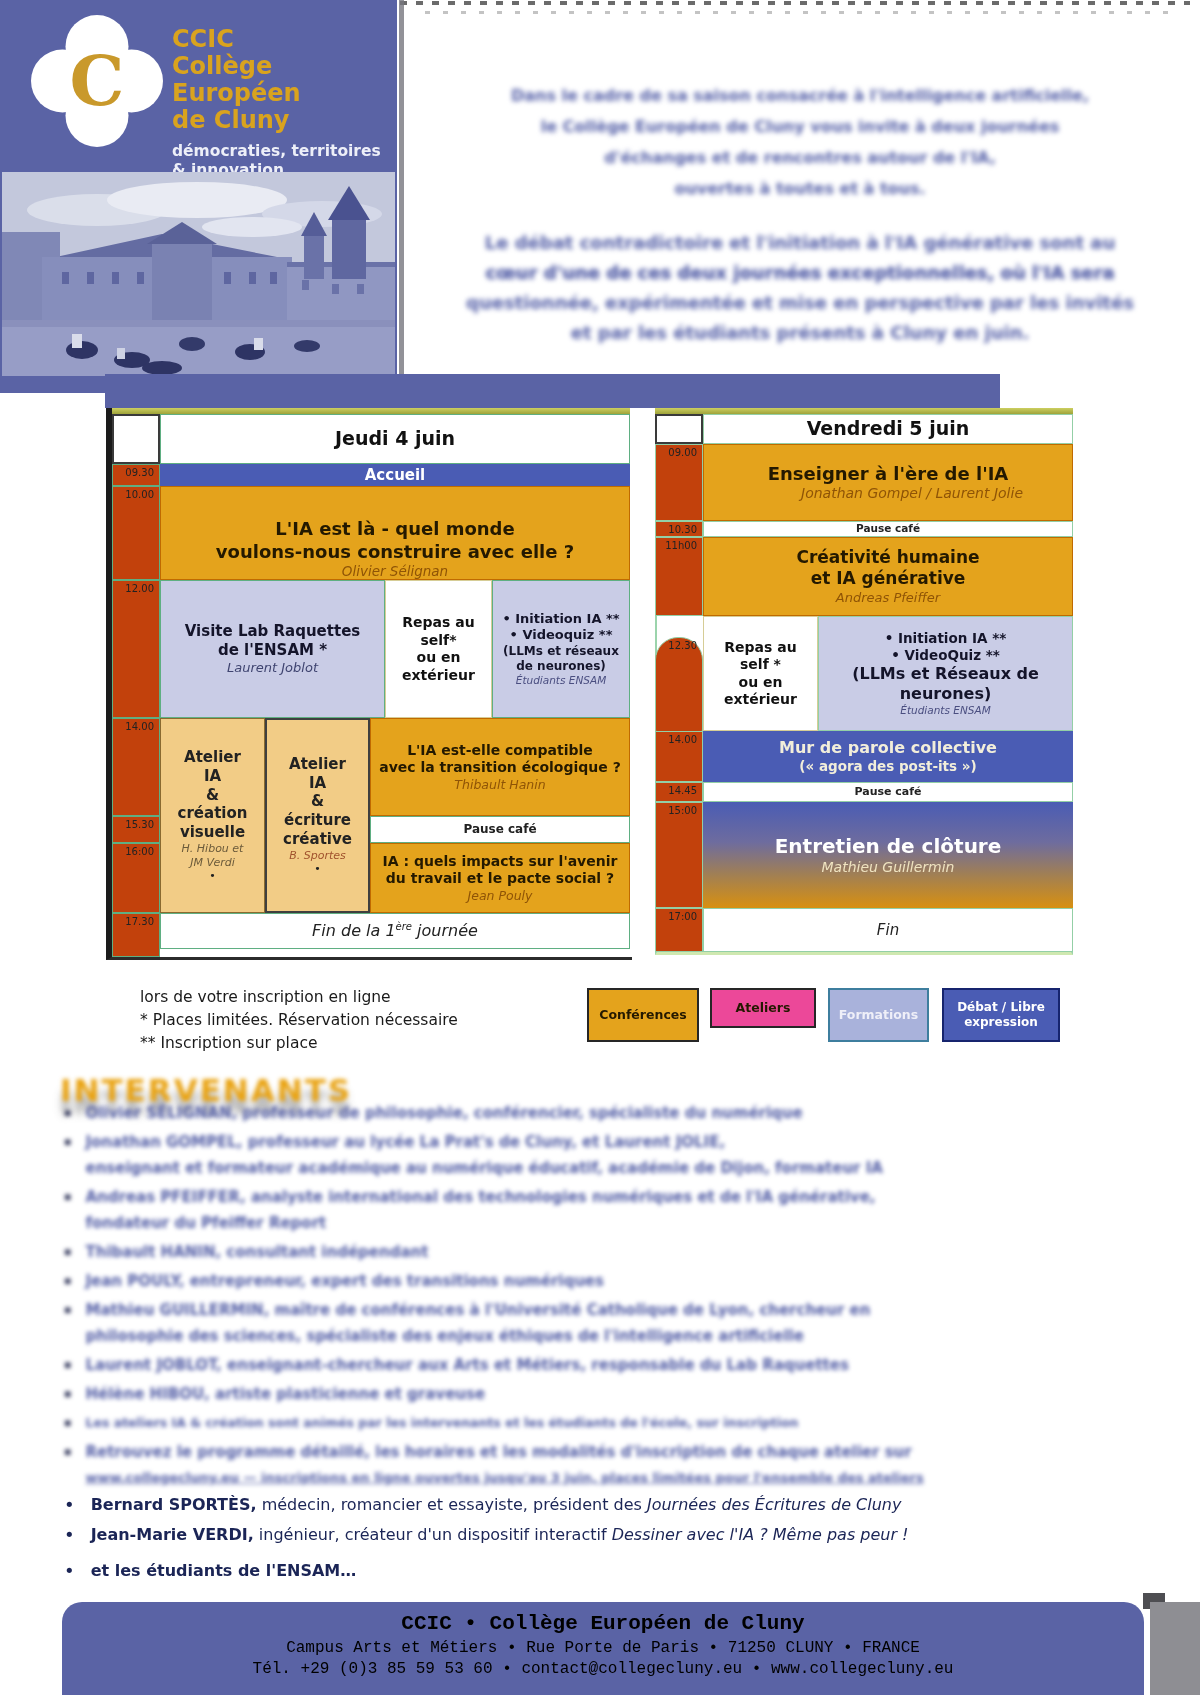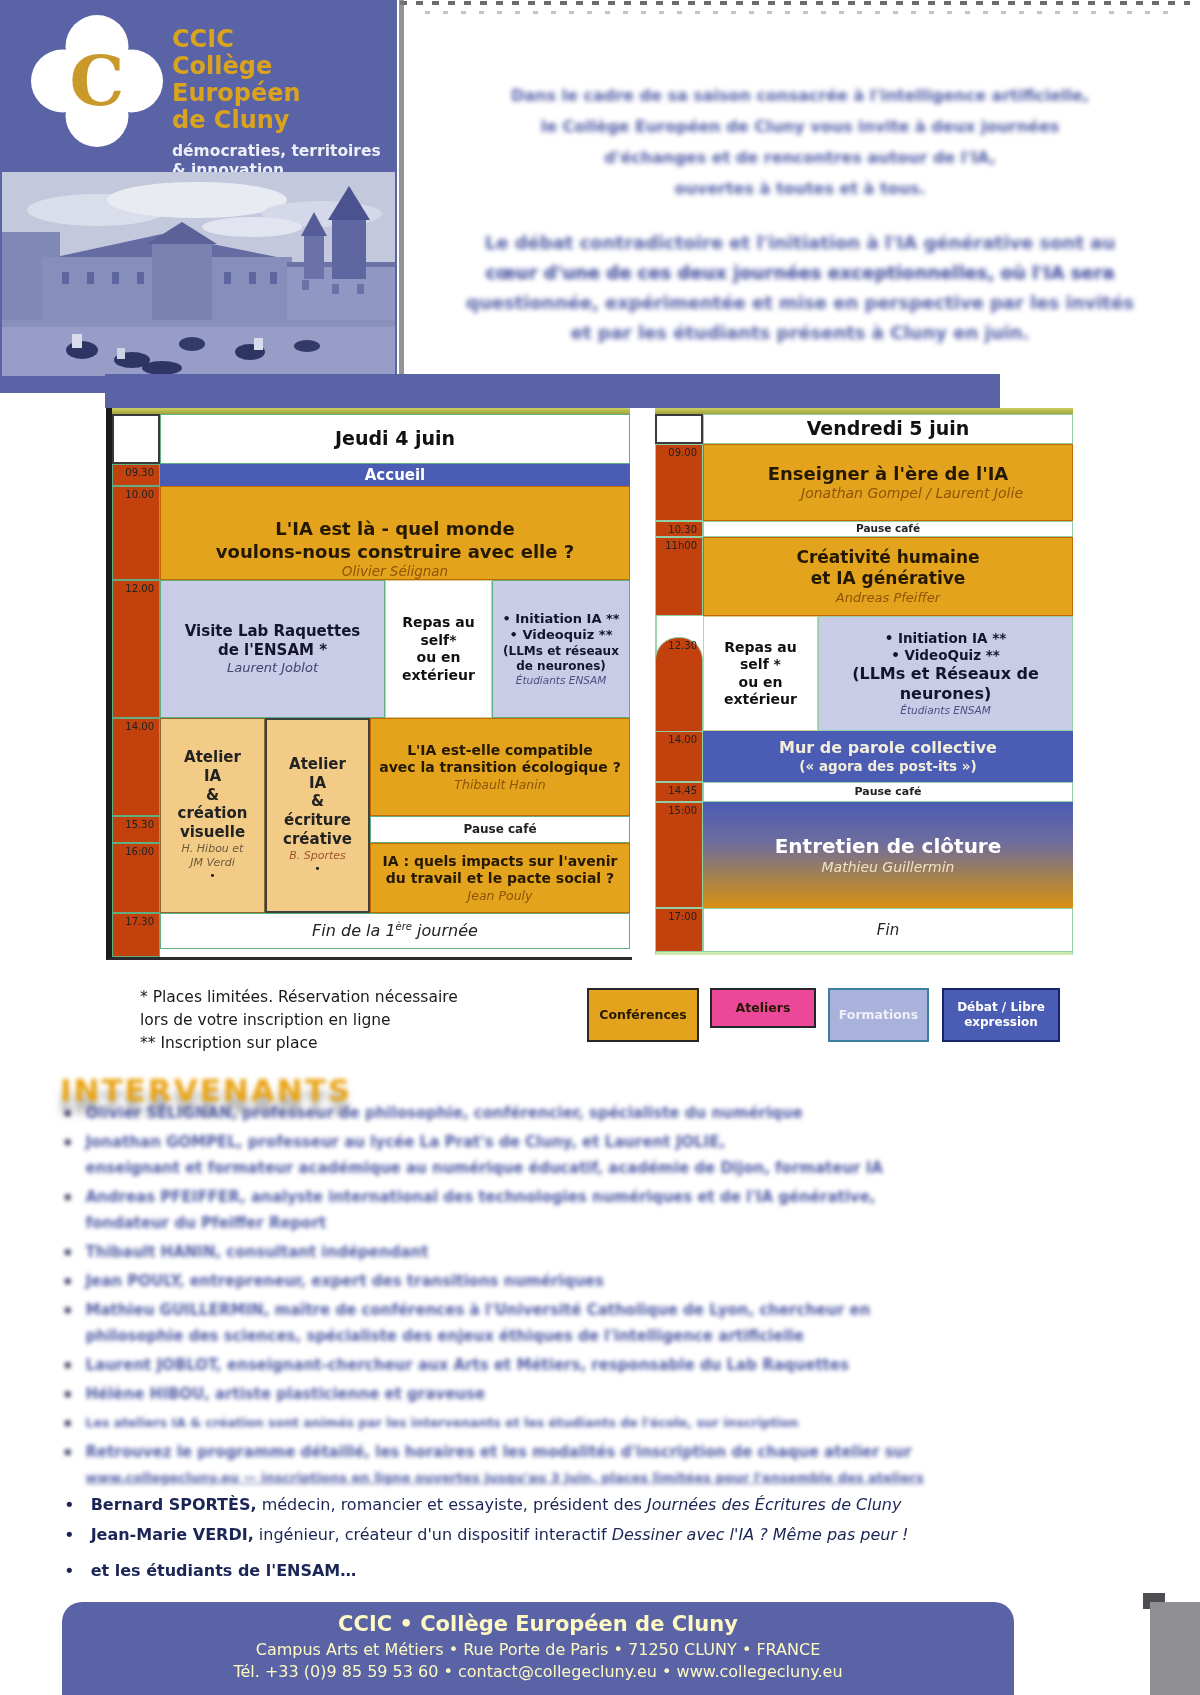--- a/index.html
+++ b/index.html
@@ -265,22 +265,22 @@
     <span style="font-weight:bold;font-size:20px;color:#fff;">Entretien  de clôture</span>
     <span style="font-style:italic;font-size:14px;color:#EFE3C0;">Mathieu Guillermin</span>
   </div>
 
   <div class="timecell bR" style="left:655px;top:908px;width:48px;height:44px;">17:00</div>
   <div class="cell bR" style="left:703px;top:908px;width:370px;height:44px;background:#fff;">
     <span style="font-style:italic;font-size:15px;color:#222;">Fin</span>
   </div>
 
   <div class="abs" style="left:140px;top:986px;width:420px;font-size:15.5px;color:#1A1A1A;line-height:23px;">
+    <div>lors de votre inscription en ligne</div>
     <div>* Places limitées. Réservation nécessaire</div>
-    <div>lors de votre inscription en ligne</div>
     <div>** Inscription sur place</div>
   </div>
 
   <div class="cell" style="left:587px;top:988px;width:112px;height:54px;background:#E4A31C;border:2.5px solid #262626;">
     <span style="font-weight:bold;font-size:12.5px;color:#241900;">Conférences</span>
   </div>
   <div class="cell" style="left:710px;top:988px;width:106px;height:40px;background:#ec4899;border:2.5px solid #262626;">
     <span style="font-weight:bold;font-size:12.5px;color:#241900;">Ateliers</span>
   </div>
   <div class="cell" style="left:828px;top:988px;width:101px;height:54px;background:#A9B2DB;border:2.5px solid #3E7E9E;">
@@ -371,22 +371,22 @@
     <div class="ritem">
       <span class="dot">•</span>
       <span><span class="rname">Jean-Marie VERDI,</span><span> ingénieur, créateur d'un dispositif interactif </span><span class="rit">Dessiner avec l'IA ? Même pas peur !</span></span>
     </div>
     <div class="ritem" style="margin-top:6px;">
       <span class="dot">•</span>
       <span class="rname">et les étudiants de l'ENSAM…</span>
     </div>
   </div>
 
-  <div class="abs" style="left:62px;top:1602px;width:952px;height:93px;background:#5A63A5;
-              border-radius:20px 20px 0 0;text-align:center;color:#fef9c3;">
+  <div class="abs" style="left:62px;top:1602px;width:1082px;height:93px;background:#5A63A5;
+              border-radius:20px 20px 0 0;text-align:center;color:#000000;font-family:Liberation Mono, monospace;">
     <div style="font-weight:bold;font-size:21px;margin-top:10px;">CCIC • Collège Européen de Cluny</div>
     <div style="font-size:16px;margin-top:4px;">Campus Arts et Métiers • Rue Porte de Paris • 71250 CLUNY • FRANCE</div>
-    <div style="font-size:16px;margin-top:3px;">Tél. +33 (0)9 85 59 53 60 • contact@collegecluny.eu • www.collegecluny.eu</div>
+    <div style="font-size:16px;margin-top:3px;">Tél. +29 (0)3 85 59 53 60 • contact@collegecluny.eu • www.collegecluny.eu</div>
   </div>
   <div class="abs" style="left:1143px;top:1593px;width:22px;height:16px;background:#4E4E52;"></div>
   <div class="abs" style="left:1150px;top:1602px;width:50px;height:93px;background:#8E8E93;"></div>
 
 </div>
 
 </body></html>

